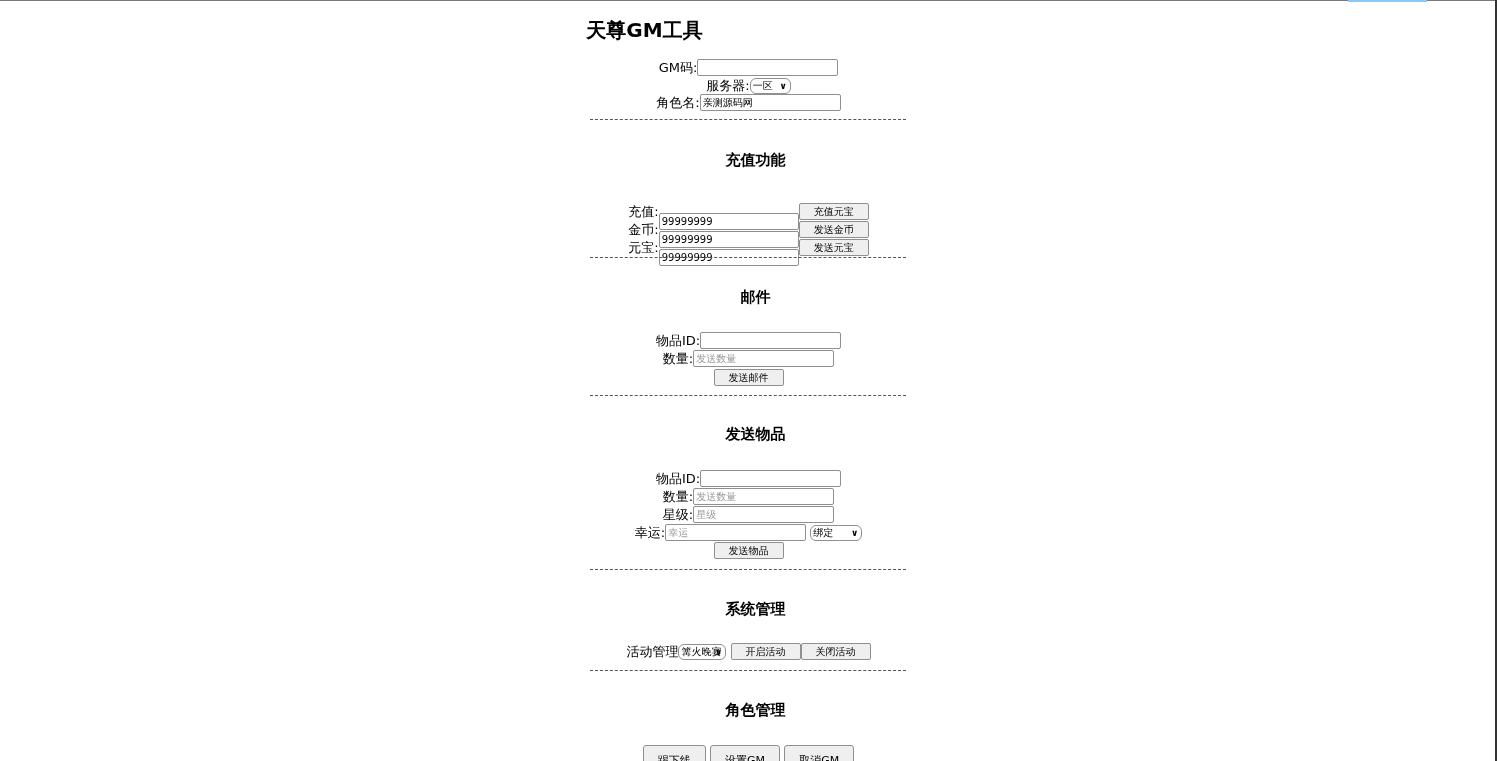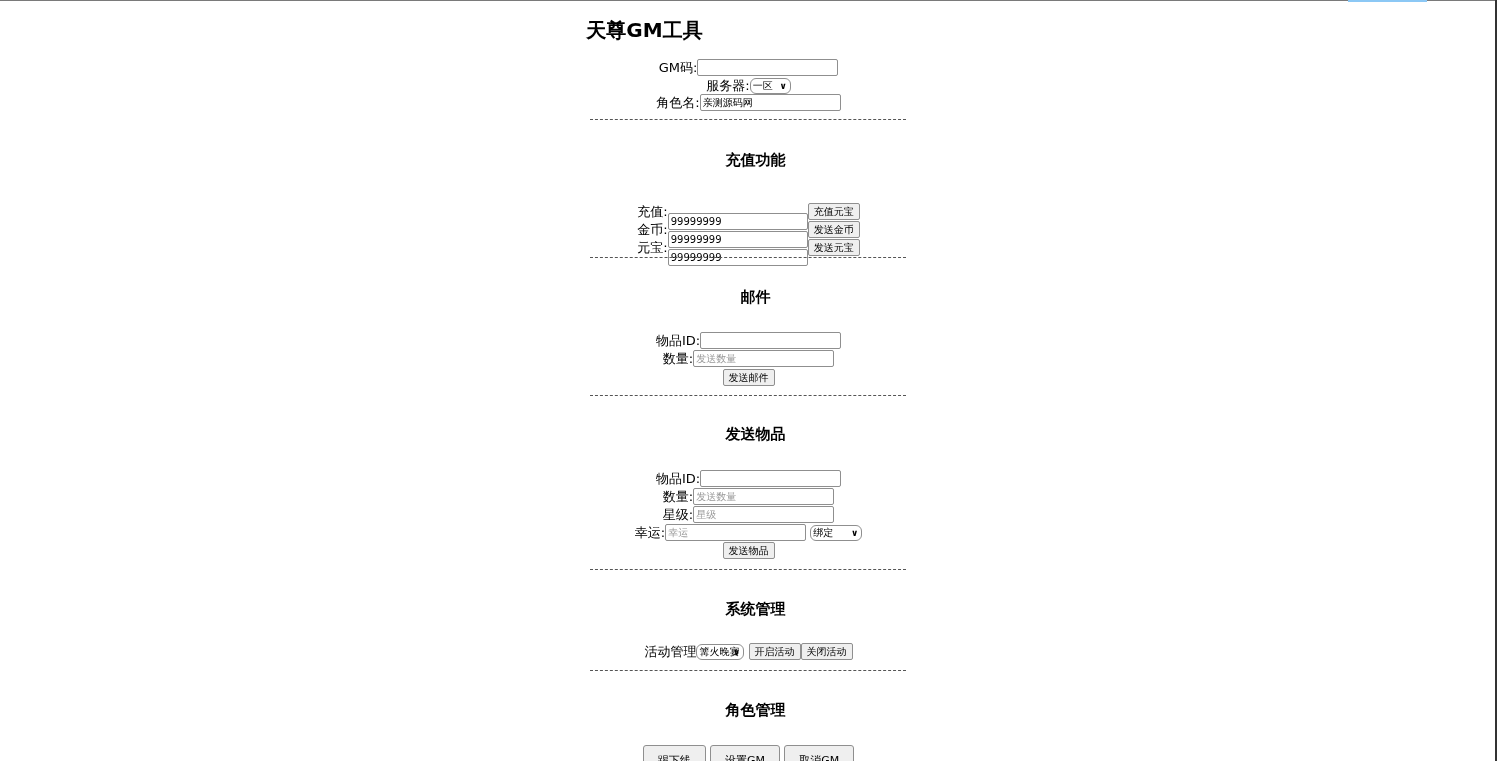--- a/index.html
+++ b/index.html
@@ -29,21 +29,21 @@
   input.txt::placeholder { color: #999; }
   input.w140 { width: 141px; }
   input.w140b { width: 140px; margin-top: 20px; }
   .sel {
     display: inline-block; box-sizing: border-box; height: 16px; border: 1px solid #8f8f8f; border-radius: 6px;
     font-size: 10px; line-height: 14px; padding: 0 2px; background: #fff; text-align: left; position: relative;
   }
   .sel .chev { position: absolute; right: 3px; top: 0; font-size: 9px; font-weight: bold; }
   .btn {
     display: inline-block; box-sizing: border-box; height: 17px; border: 1px solid #8f8f8f; border-radius: 2px;
-    background: #efefef; font-size: 10px; line-height: 15px; padding: 0 5px; color: #000; cursor: pointer;
+    background: #efefef; font-size: 10px; line-height: 15px; padding: 0 14px; color: #000; cursor: pointer;
   }
   .btn.big { height: 30px; line-height: 30px; font-size: 11px; padding: 0 14px; border-radius: 3px; }
   .dash { position: absolute; left: 590px; width: 316px; height: 0; border-top: 1px dashed #555; }
 </style>
 </head>
 <body>
 
 <div class="top-border"></div>
 <div class="top-accent"></div>
 <div class="right-border"></div>

